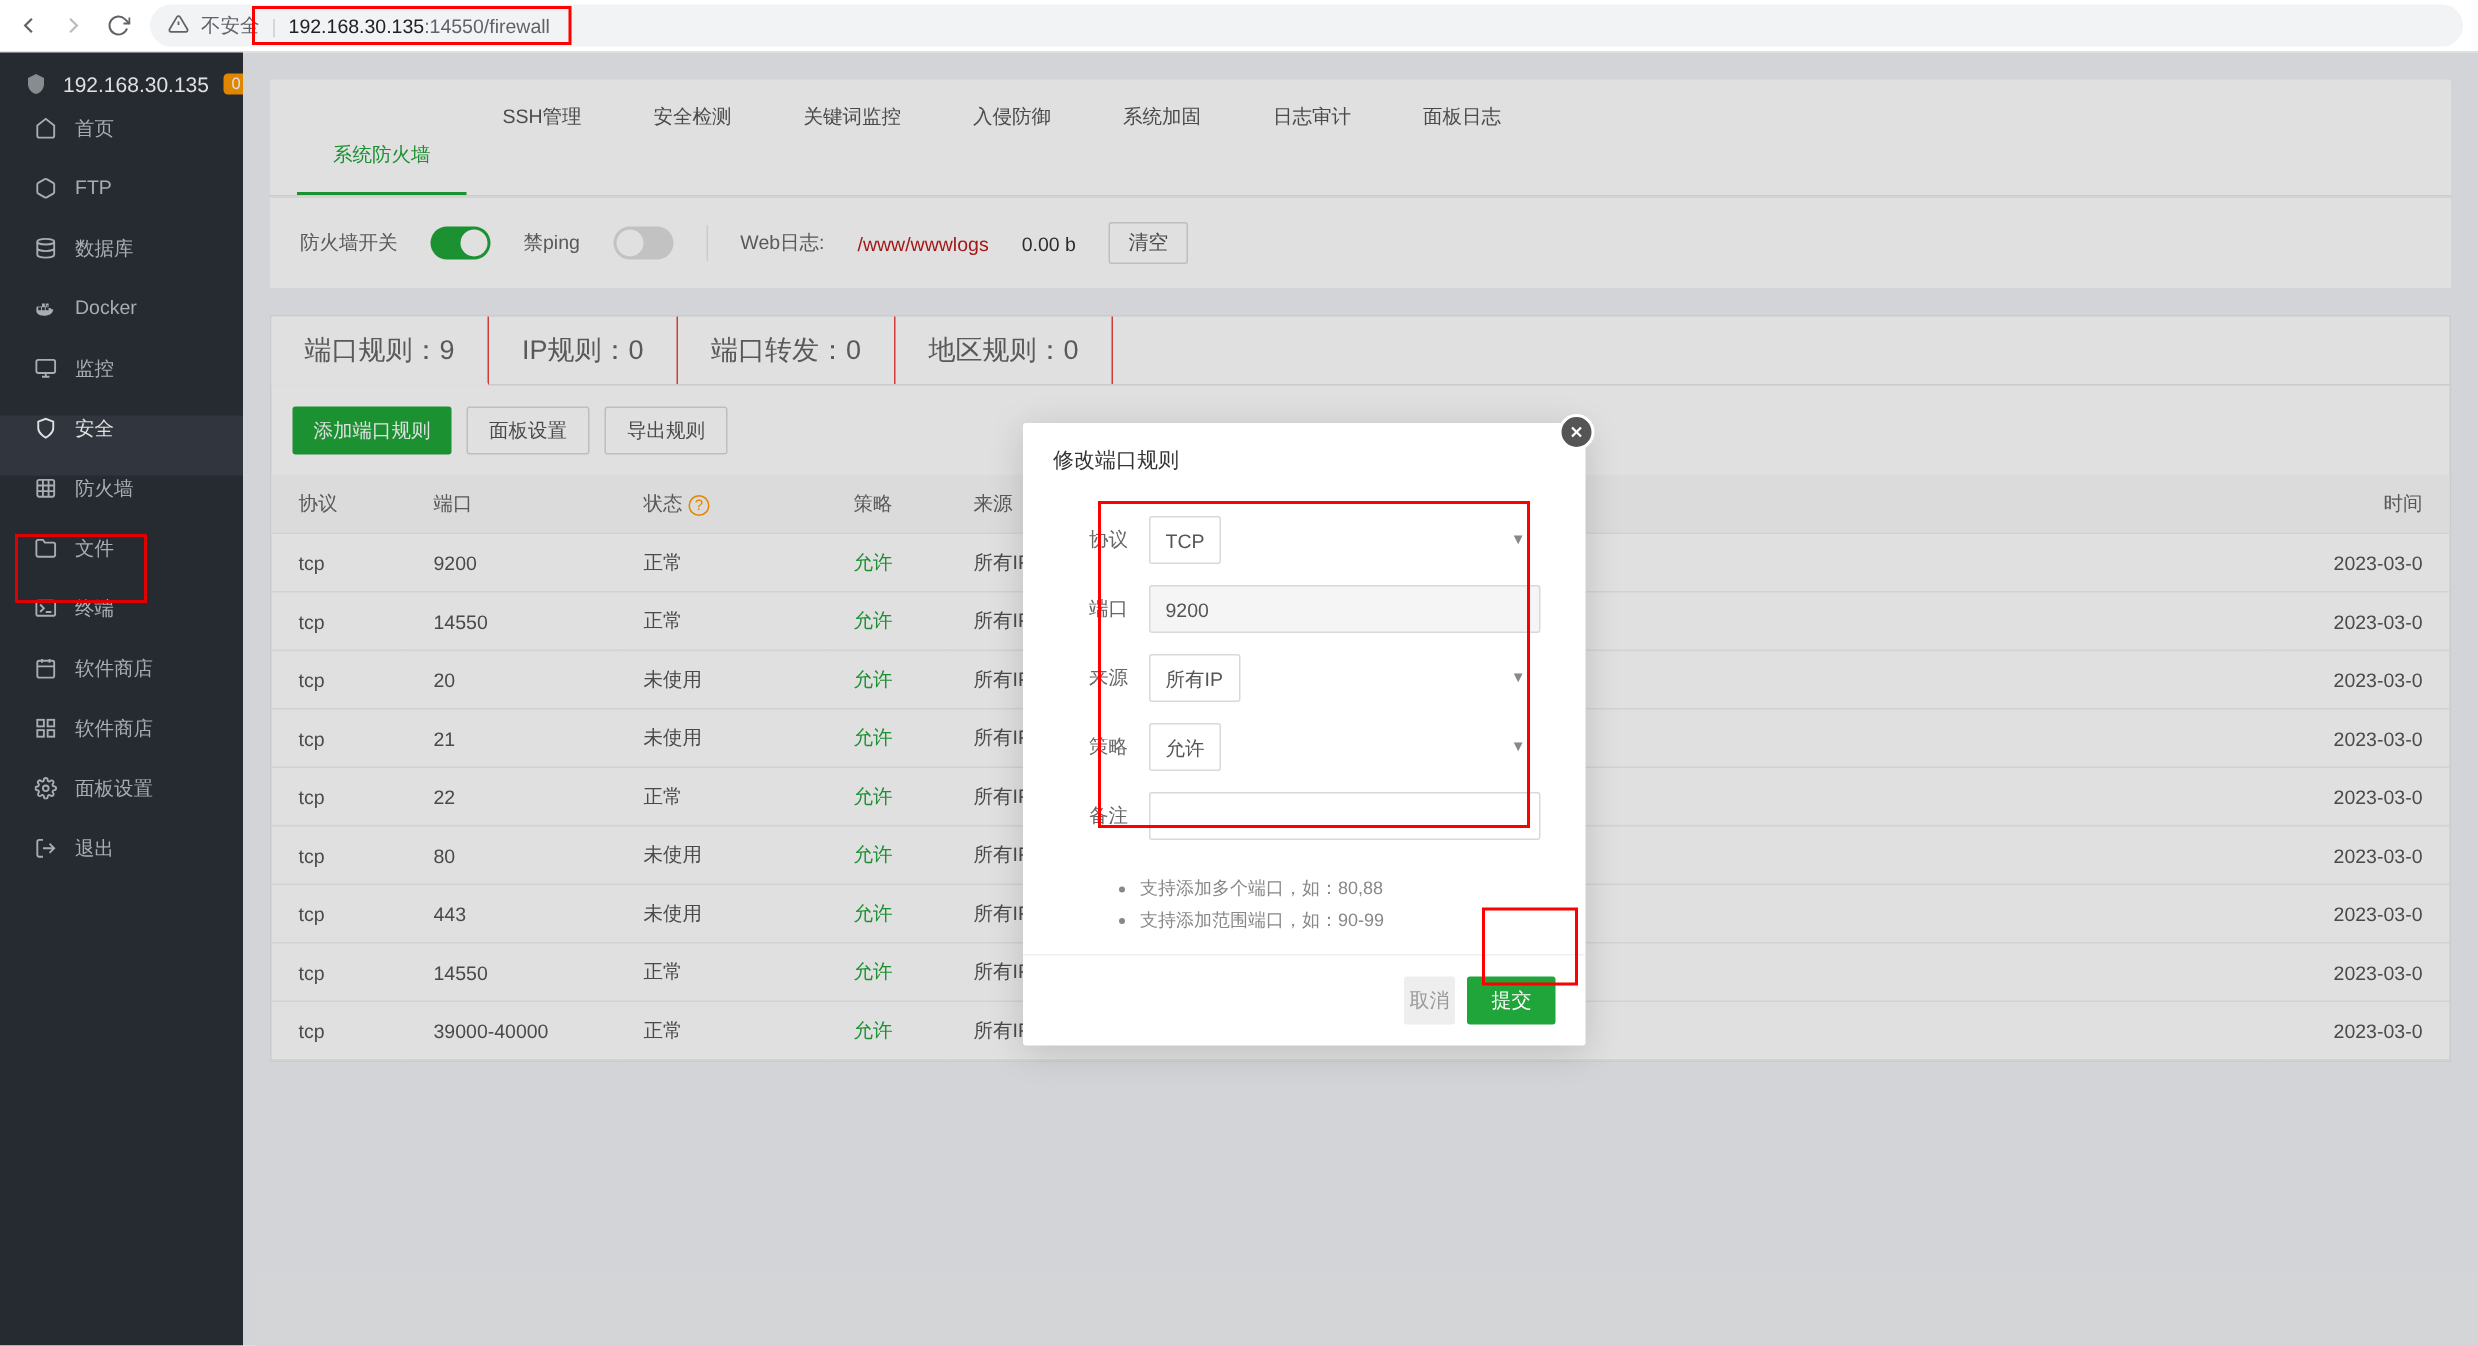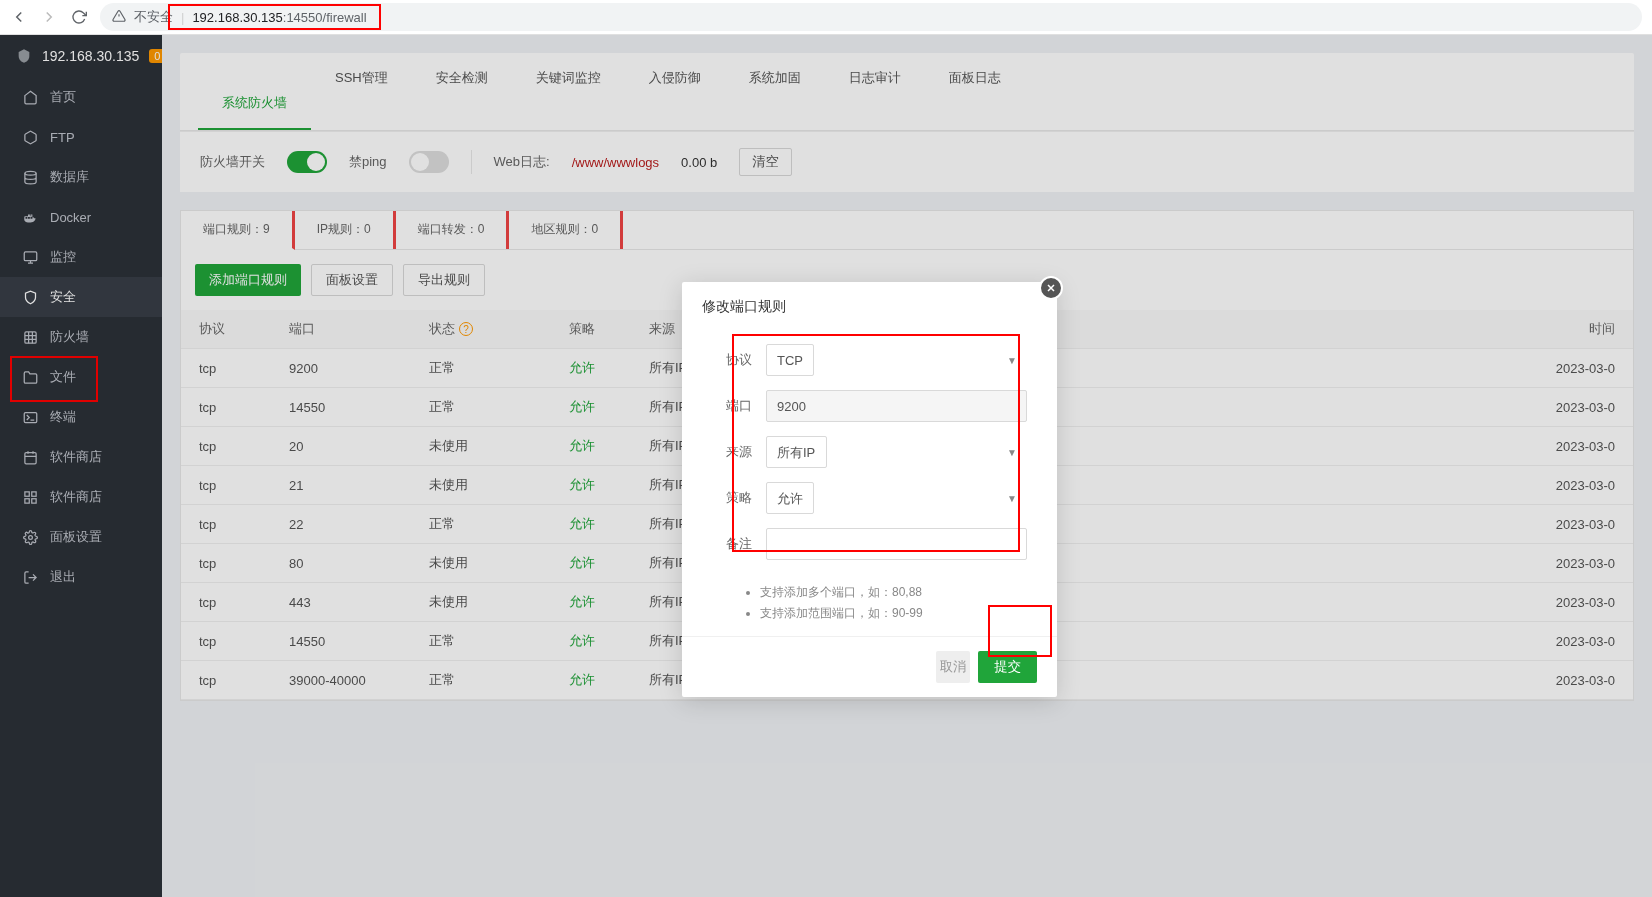--- a/index.html
+++ b/index.html
@@ -14,21 +14,21 @@
 .url-text { color: #5f6368; }
 .url-text .host { color: #202124; }
 .url-highlight-box { position: absolute; top: 4px; left: 168px; width: 213px; height: 26px; border: 2px solid #ff0000; pointer-events: none; z-index: 5; }
 
 
 .app { display: flex; height: calc(897px - 35px); }
 .sidebar { width: 162px; background: #2c3138; color: #c0c4cc; display: flex; flex-direction: column; }
 .sidebar-header { height: 42px; display: flex; align-items: center; padding: 0 16px; gap: 10px; color: #fff; font-size: 14px; }
 .shield-icon { width: 16px; height: 16px; }
 .badge-count { background: #ff9900; color: #fff; font-size: 11px; padding: 1px 5px; border-radius: 3px; margin-left: auto; }
-.nav-item { height: 40px; display: flex; align-items: center; padding: 0 22px; gap: 12px; cursor: pointer; font-size: 13px; color: #c0c4cc; }
+.nav-item { height: 40px; display: flex; padding: 0 22px; gap: 12px; cursor: pointer; font-size: 13px; color: #c0c4cc; }
 .nav-item.active { background: #383e47; color: #fff; }
 .nav-icon { width: 16px; height: 16px; display: inline-flex; align-items: center; justify-content: center; }
 .nav-item-security-box { position: absolute; top: 356px; left: 10px; width: 88px; height: 46px; border: 2px solid #ff0000; pointer-events: none; z-index: 5; }
 
 .main { flex: 1; background: #f0f2f5; padding: 0; overflow: hidden; }
 .tabs-wrap { background: #fff; border-bottom: 1px solid #e8e8e8; display: flex; padding: 0 18px; margin: 18px 18px 0 18px; border-radius: 2px 2px 0 0; }
 .tab { padding: 16px 24px; cursor: pointer; color: #555; font-size: 13px; }
 .tab.active { color: #20a53a; border-bottom: 2px solid #20a53a; font-weight: 500; margin-top: 25px; }
 
 .toolbar { background: #fff; margin: 0 18px; padding: 16px 20px; display: flex; align-items: center; gap: 22px; border-top: 1px solid #f0f0f0; }
@@ -37,21 +37,21 @@
 .switch.on { background: #20a53a; }
 .switch.off { background: #ddd; }
 .switch .knob { position: absolute; top: 2px; width: 18px; height: 18px; border-radius: 9px; background: #fff; }
 .switch.on .knob { right: 2px; }
 .switch.off .knob { left: 2px; }
 .toolbar-sep { width: 1px; height: 24px; background: #e8e8e8; }
 .weblog-path { color: #b91c1c; }
 .btn-outline { background: #fff; border: 1px solid #d9d9d9; padding: 4px 12px; border-radius: 2px; cursor: pointer; color: #555; }
 
 .subtabs { background: #fff; margin: 18px 18px 0 18px; display: flex; border: 1px solid #e8e8e8; border-bottom: none; }
-.subtab { padding: 10px 22px; border-right: 3px solid #ef4444; cursor: pointer; color: #666; font-size: 12px; }
+.subtab { padding: 10px 22px; border-right: 1px solid #ef4444; cursor: pointer; color: #666; font-size: 18px; }
 .subtab.active { background: #fff; border-bottom: 2px solid #fff; margin-bottom: -1px; }
 
 .actions-row { background: #fff; margin: 0 18px; padding: 14px 14px 14px 14px; display: flex; gap: 10px; border-left: 1px solid #e8e8e8; border-right: 1px solid #e8e8e8; border-top: 1px solid #e8e8e8; }
 .btn-primary { background: #20a53a; color: #fff; border: none; padding: 6px 14px; border-radius: 2px; cursor: pointer; font-size: 13px; }
 .btn-secondary { background: #fff; border: 1px solid #d9d9d9; padding: 6px 14px; border-radius: 2px; cursor: pointer; color: #555; font-size: 13px; }
 
 .table-wrap { background: #fff; margin: 0 18px 18px 18px; border: 1px solid #e8e8e8; border-top: none; }
 table { width: 100%; border-collapse: collapse; }
 th, td { text-align: left; padding: 10px 18px; border-bottom: 1px solid #f0f0f0; font-size: 13px; color: #555; }
 th { color: #666; font-weight: normal; background: #fafafa; }

